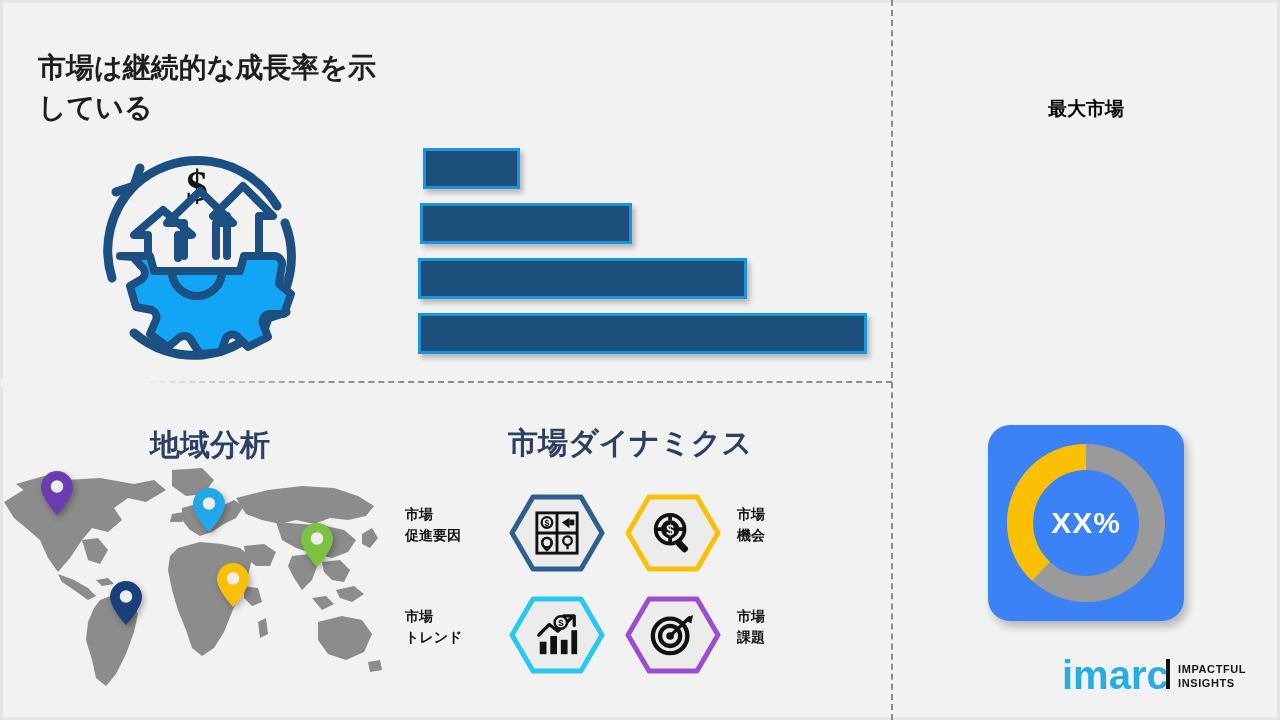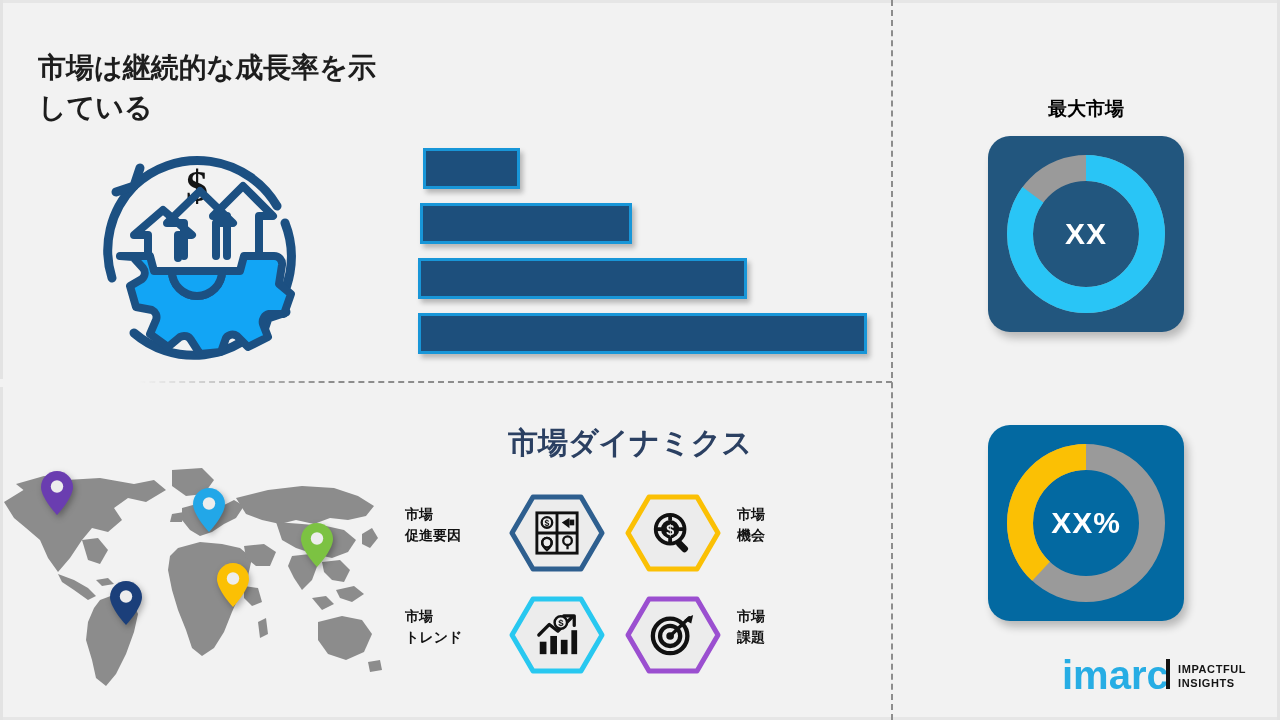--- a/index.html
+++ b/index.html
@@ -163,36 +163,30 @@
   </div>
 
   <div id="bars">
     <div class="bar" style="left: 5px; top: 3px; width: 97px; height: 41px; background: rgb(29, 79, 124); border-color: rgb(24, 150, 216);"></div>
     <div class="bar" style="left: 2px; top: 58px; width: 212px; height: 41px; background: rgb(29, 79, 124); border-color: rgb(24, 150, 216);"></div>
     <div class="bar" style="left: 0px; top: 113px; width: 329px; height: 41px; background: rgb(29, 79, 124); border-color: rgb(24, 150, 216);"></div>
     <div class="bar" style="left: 0px; top: 168px; width: 449px; height: 41px; background: rgb(29, 79, 124); border-color: rgb(24, 150, 216);"></div>
   </div>
 
   <div class="donut-title" id="donut1-title">最大市場</div>
-  <div class="donut-card" id="donut1-card" style="background: rgb(34, 86, 126);">
-    <svg class="donut-svg" viewBox="0 0 196 196">
-      <circle cx="98" cy="98" r="66" fill="none" stroke="#9a9a9a" stroke-width="26"></circle>
-      <circle cx="98" cy="98" r="66" fill="none" stroke="#29c5f6" stroke-width="26" stroke-dasharray="352.5 62.2" transform="rotate(-90 98 98)"></circle>
-    </svg>
-    <div class="donut-value">XX</div>
-  </div>
-
-  <div class="donut-card" id="donut2-card" style="background: #0369a1; text-align: center;">
+
+  <div class="donut-card" id="donut2-card" style="background: #3b82f6; text-align: center;">
     <svg class="donut-svg" viewBox="0 0 196 196">
       <circle cx="98" cy="98" r="66" fill="none" stroke="#9a9a9a" stroke-width="26"></circle>
       <circle cx="98" cy="98" r="66" fill="none" stroke="#fbc004" stroke-width="26" stroke-dasharray="157.6 257.1" transform="rotate(-90 98 98) scale(1,-1) translate(0,-196)"></circle>
     </svg>
     <div class="donut-value">XX%</div>
   </div>
 
+  <div id="region-title">地域分析</div>
   <div id="map-wrap">
     <svg id="map-svg" viewBox="0 0 400 230">
       <g fill="#8c8c8c">
 
         <path d="M8,40 L34,24 L70,18 L104,16 L138,22 L158,18 L170,28 L150,40 L132,36 L118,46
                  L126,58 L112,70 L96,66 L86,78 L74,96 L62,110 L52,96 L44,78 L30,66 L18,56 Z"></path>
         <path d="M86,78 L102,76 L112,88 L104,102 L92,98 Z"></path>
         <path d="M20,22 L48,14 L70,16 L52,26 L30,30 Z"></path>
 
         <path d="M62,112 L78,118 L92,126 L100,134 L92,138 L78,128 L66,120 Z"></path>

